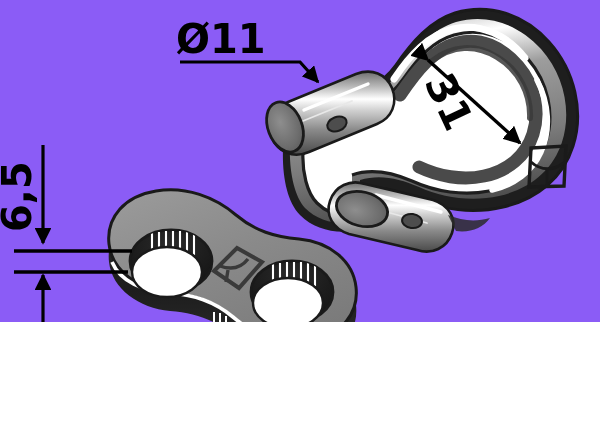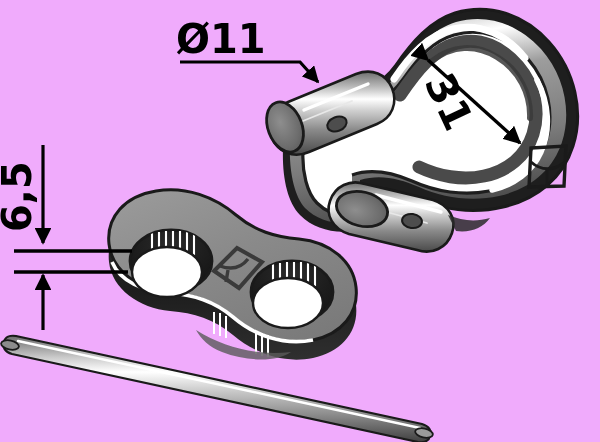--- a/index.html
+++ b/index.html
@@ -6,22 +6,22 @@
     margin: 0;
     padding: 0;
     background: #ffffff;
   }
   body {
     font-family: "Liberation Sans", sans-serif;
   }
   #canvas {
     position: relative;
     width: 600px;
-    height: 442px;
-    background: #f0abfc;
+    height: 322px;
+    background: #8b5cf6;
     overflow: hidden;
   }
   #drawing {
     position: absolute;
     left: 0;
     top: 0;
     width: 600px;
     height: 442px;
   }
   .dim-text {

